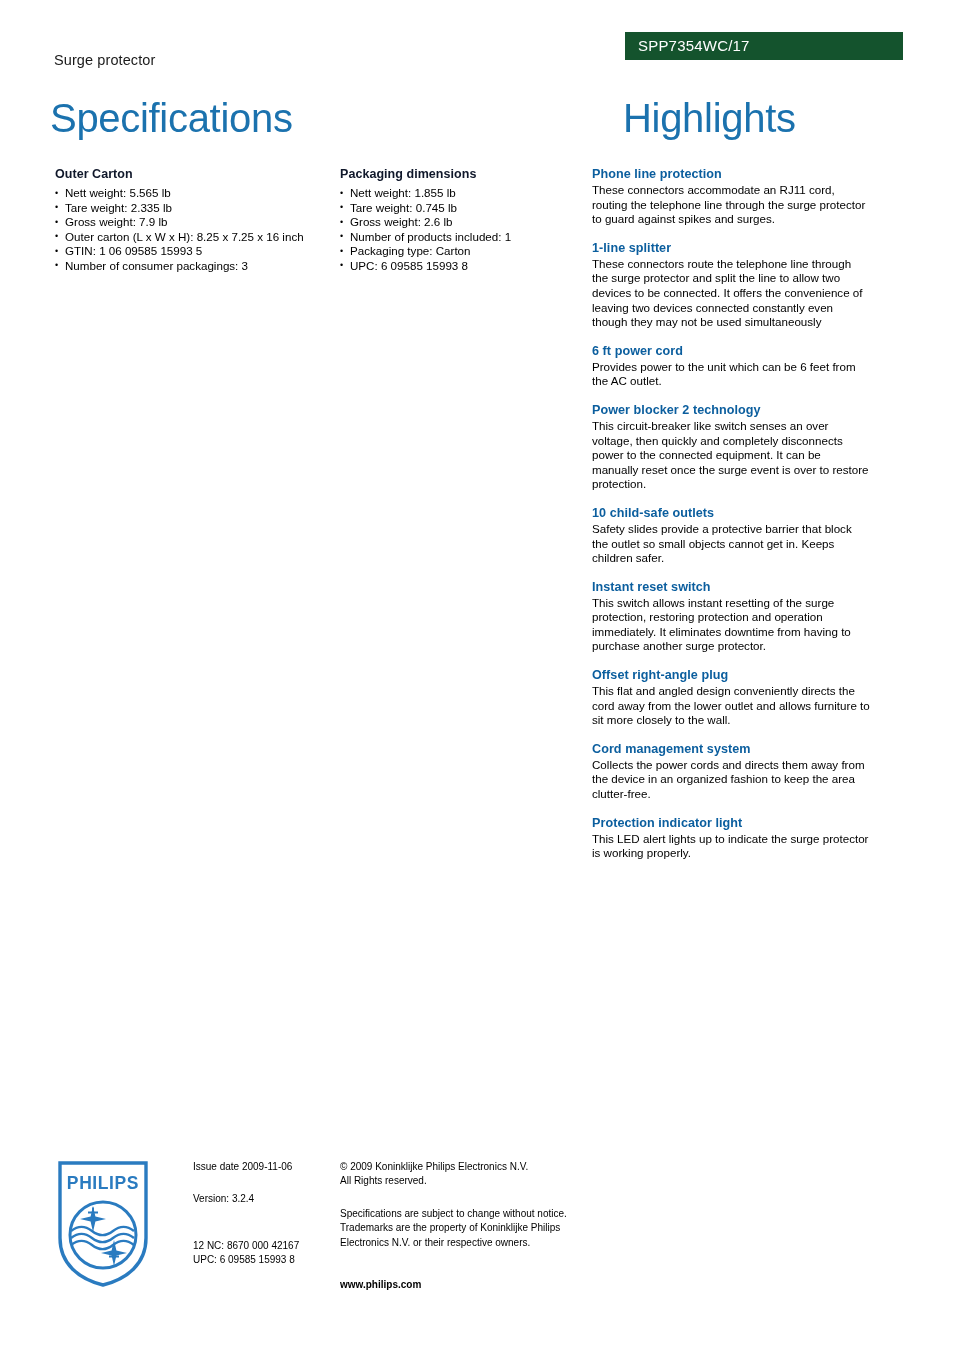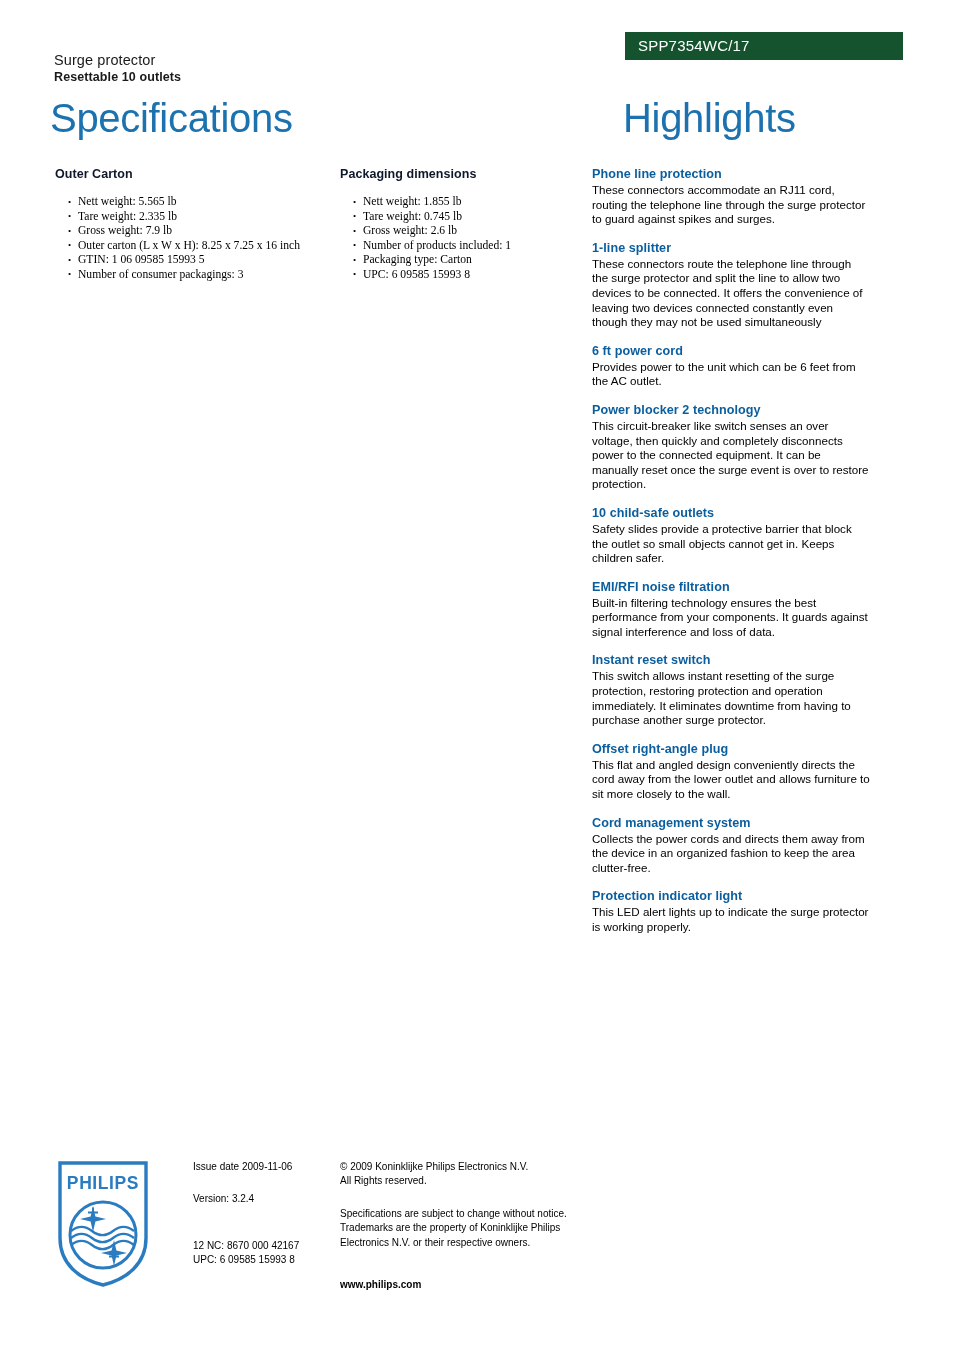--- a/index.html
+++ b/index.html
@@ -80,23 +80,22 @@
   .spec-head {
     color: #0f172a;
     font-size: 12.5px;
     font-weight: 700;
     line-height: 16px;
     margin-bottom: 4px;
     letter-spacing: .05px;
   }
   ul.spec-list {
     list-style: none;
-    margin: 13px;
+    margin: 0;
     padding: 0;
-    font-family: Liberation Serif, serif;
   }
   ul.spec-list li {
     position: relative;
     padding-left: 10px;
     font-size: 11.6px;
     line-height: 14.6px;
     color: #000;
     margin-bottom: 0;
   }
   ul.spec-list li::before {
@@ -152,21 +151,20 @@
   .f-gap-2 { margin-top: 32px; }
   .f-gap-3 { margin-top: 18px; }
   .f-gap-4 { margin-top: 28px; }
   .f-bold { font-weight: 700; }
 </style>
 </head>
 <body>
 
 <div class="prod-title">
   <div class="line1">Surge protector</div>
-  <div class="line2">Resettable 10 outlets</div>
 </div>
 
 <div class="model-bar">
   <span class="model-text">SPP7354WC/17</span>
 </div>
 
 <div class="big-title left">Specifications</div>
 <div class="big-title right">Highlights</div>
 
 <div class="col col-spec1">
@@ -210,24 +208,20 @@
     <div class="hl-head">6 ft power cord</div>
     <div class="hl-body">Provides power to the unit which can be 6 feet from the AC outlet.</div>
   </div>
   <div class="hl-item">
     <div class="hl-head">Power blocker 2 technology</div>
     <div class="hl-body">This circuit-breaker like switch senses an over voltage, then quickly and completely disconnects power to the connected equipment. It can be manually reset once the surge event is over to restore protection.</div>
   </div>
   <div class="hl-item">
     <div class="hl-head">10 child-safe outlets</div>
     <div class="hl-body">Safety slides provide a protective barrier that block the outlet so small objects cannot get in. Keeps children safer.</div>
-  </div>
-  <div class="hl-item">
-    <div class="hl-head">EMI/RFI noise filtration</div>
-    <div class="hl-body">Built-in filtering technology ensures the best performance from your components. It guards against signal interference and loss of data.</div>
   </div>
   <div class="hl-item">
     <div class="hl-head">Instant reset switch</div>
     <div class="hl-body">This switch allows instant resetting of the surge protection, restoring protection and operation immediately. It eliminates downtime from having to purchase another surge protector.</div>
   </div>
   <div class="hl-item">
     <div class="hl-head">Offset right-angle plug</div>
     <div class="hl-body">This flat and angled design conveniently directs the cord away from the lower outlet and allows furniture to sit more closely to the wall.</div>
   </div>
   <div class="hl-item">

